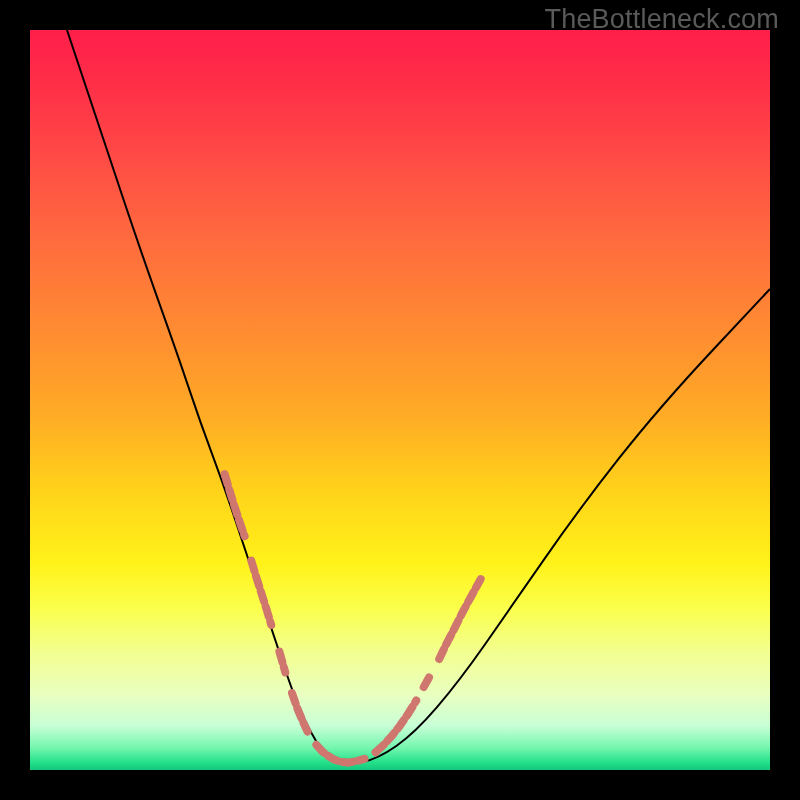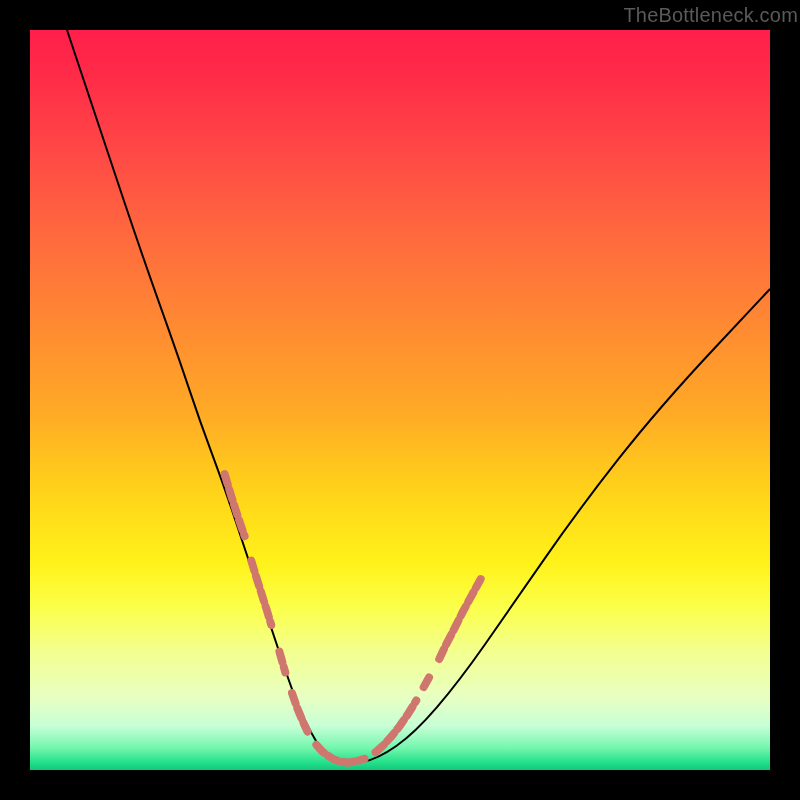--- a/index.html
+++ b/index.html
@@ -7,23 +7,23 @@
     width: 800px;
     height: 800px;
     background: #000;
     position: relative;
     font-family: Arial, Helvetica, sans-serif;
     overflow: hidden;
   }
   .watermark {
     position: absolute;
     top: 4px;
-    right: 2px;
+    right: 21px;
     color: #5a5a5a;
-    font-size: 20px;
+    font-size: 27px;
     font-weight: 500;
     z-index: 5;
     letter-spacing: 0.2px;
   }
   .plot-frame {
     position: absolute;
     left: 30px;
     top: 30px;
     width: 740px;
     height: 740px;

